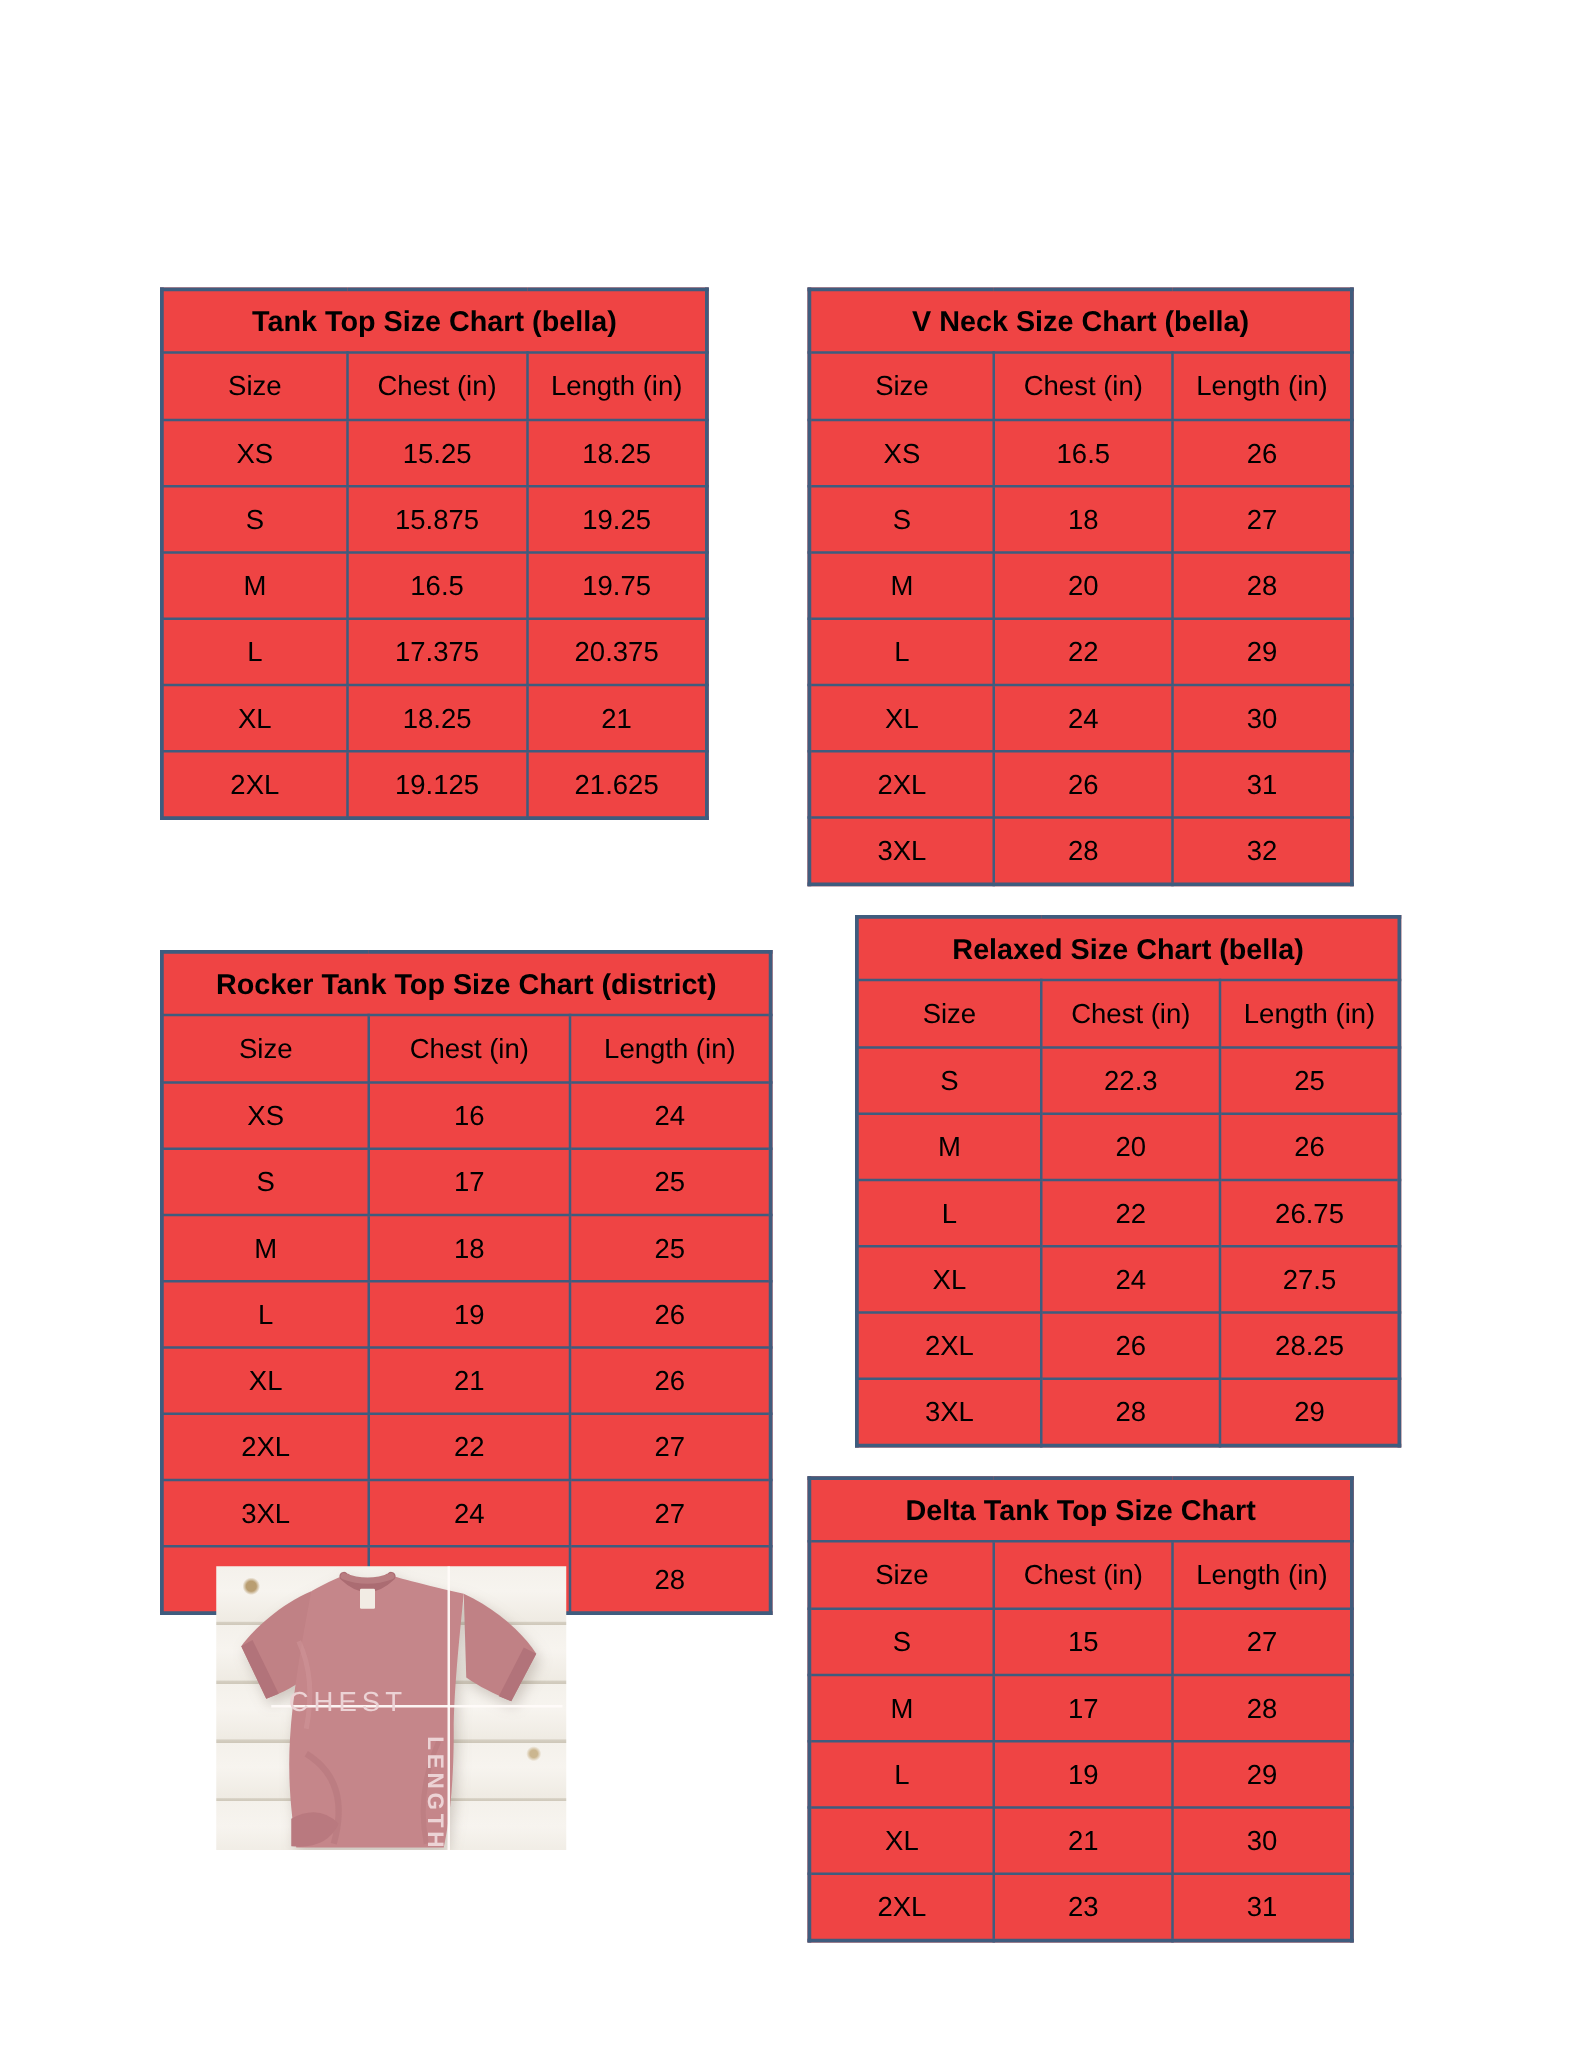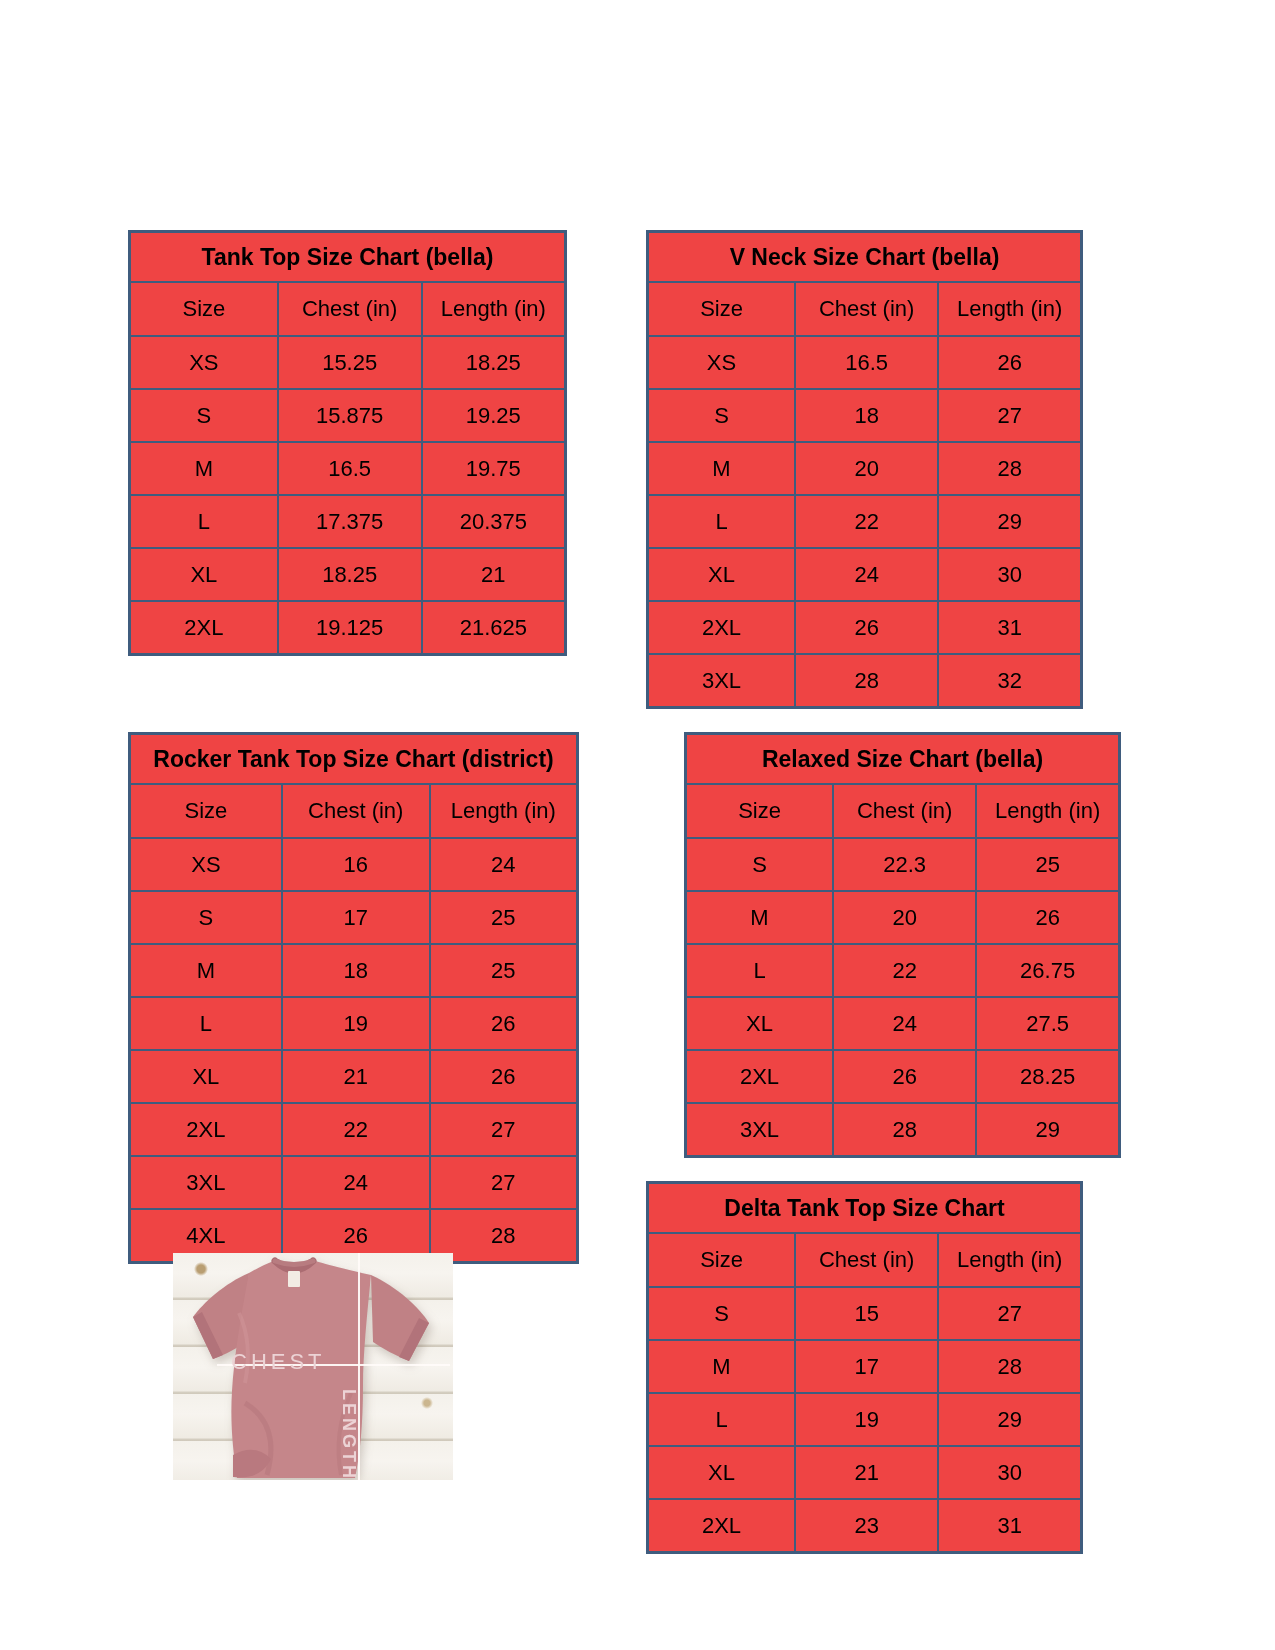--- a/index.html
+++ b/index.html
@@ -17,21 +17,21 @@
   table.size-table th, table.size-table td {
     border:2px solid #3f5c7e; text-align:center; vertical-align:middle;
     padding:0; color:#000;
   }
   th.t-title { height:48px; font-size:23px; font-weight:bold; }
   tr.cols th  { height:52px; font-size:22px; font-weight:normal; }
   table.size-table td { height:51px; font-size:22px; font-weight:normal; }
 
   #t-tank    { left:128px; top:190px;  width:439px; }
   #t-vneck   { left:646px; top:190px;  width:437px; }
-  #t-rocker  { left:128px; top:692px;  width:451px; }
+  #t-rocker  { left:128px; top:720px;  width:490px; }
   #t-relaxed { left:684px; top:692px;  width:437px; }
   #t-delta   { left:646px; top:1141px; width:437px; }
 
   
   .photo {
     position:absolute; left:173px; top:1253px; width:280px; height:227px;
     background:
       radial-gradient(circle at 28px 16px, #b99e72 0 4px, rgba(185,158,114,0) 7px),
       radial-gradient(circle at 254px 150px, #cbb68f 0 3px, rgba(203,182,143,0) 6px),
       repeating-linear-gradient(180deg,

